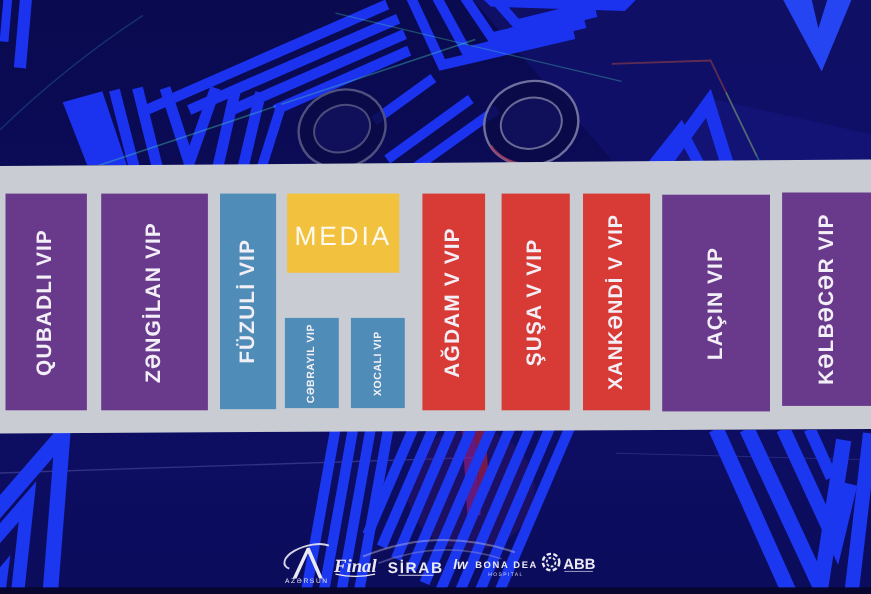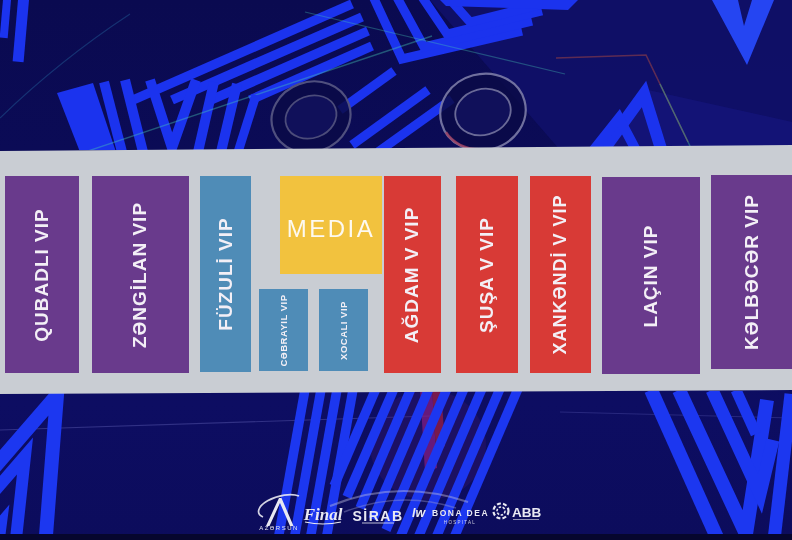--- a/index.html
+++ b/index.html
@@ -153,21 +153,21 @@
 
 <div class="blk purple" style="left:5px;top:176px;width:74px;height:197px;">
       <span style="font-size:19px;">QUBADLI VIP</span>
     </div>
 <div class="blk purple" style="left:92px;top:176px;width:97px;height:197px;">
       <span style="font-size:19px;">ZƏNGİLAN VIP</span>
     </div>
 <div class="blk blue" style="left:200px;top:176px;width:51px;height:196px;">
       <span style="font-size:19px;">FÜZULİ VIP</span>
     </div>
-<div class="blk" style="left:261px;top:176px;width:102px;height:98px;background:#f2c23e;margin-left:19px;">
+<div class="blk" style="left:261px;top:176px;width:102px;height:72px;background:#f2c23e;">
       <span style="transform:none;font-size:24px;letter-spacing:2.5px;color:#fdf9f0;font-weight:normal;margin-top:8px;">MEDIA</span>
     </div>
 <div class="blk blue" style="left:259px;top:289px;width:49px;height:82px;">
       <span style="font-size:9.5px;letter-spacing:0.5px;">CƏBRAYIL VIP</span>
     </div>
 <div class="blk blue" style="left:319px;top:289px;width:49px;height:82px;">
       <span style="font-size:9.5px;letter-spacing:0.5px;">XOCALI VIP</span>
     </div>
 <div class="blk red" style="left:384px;top:176px;width:57px;height:197px;">
       <span style="font-size:19px;">AĞDAM V VIP</span>

